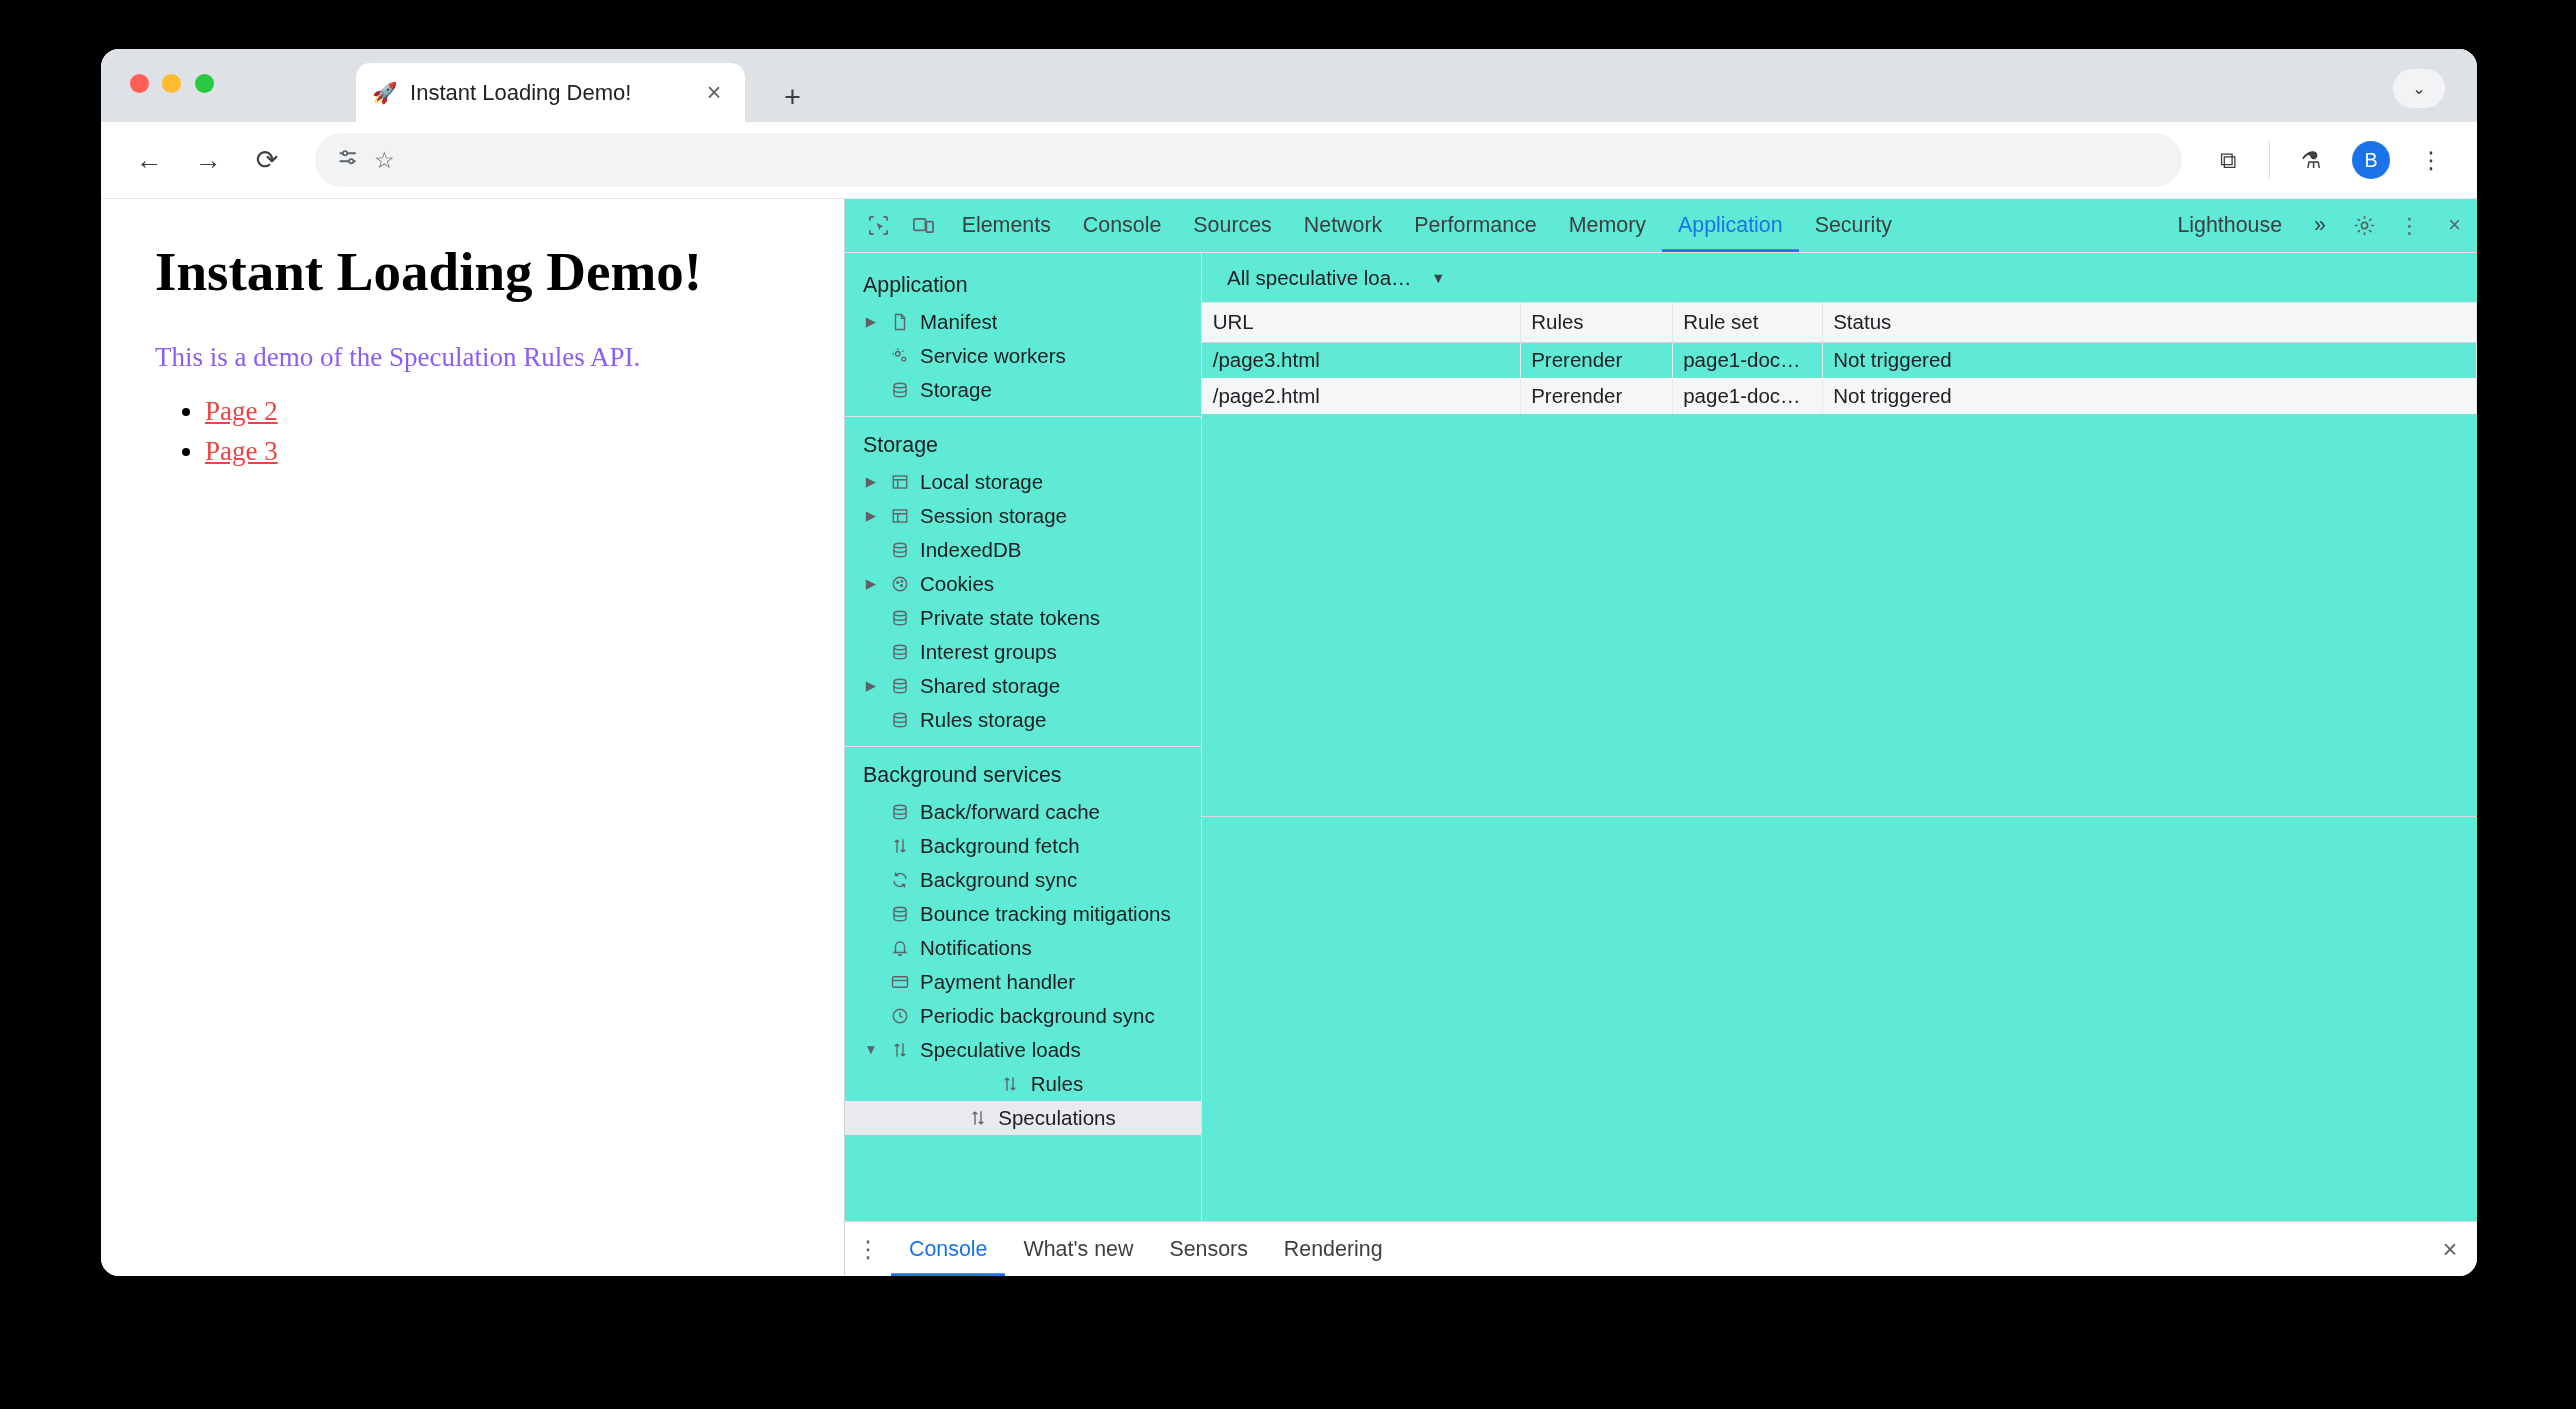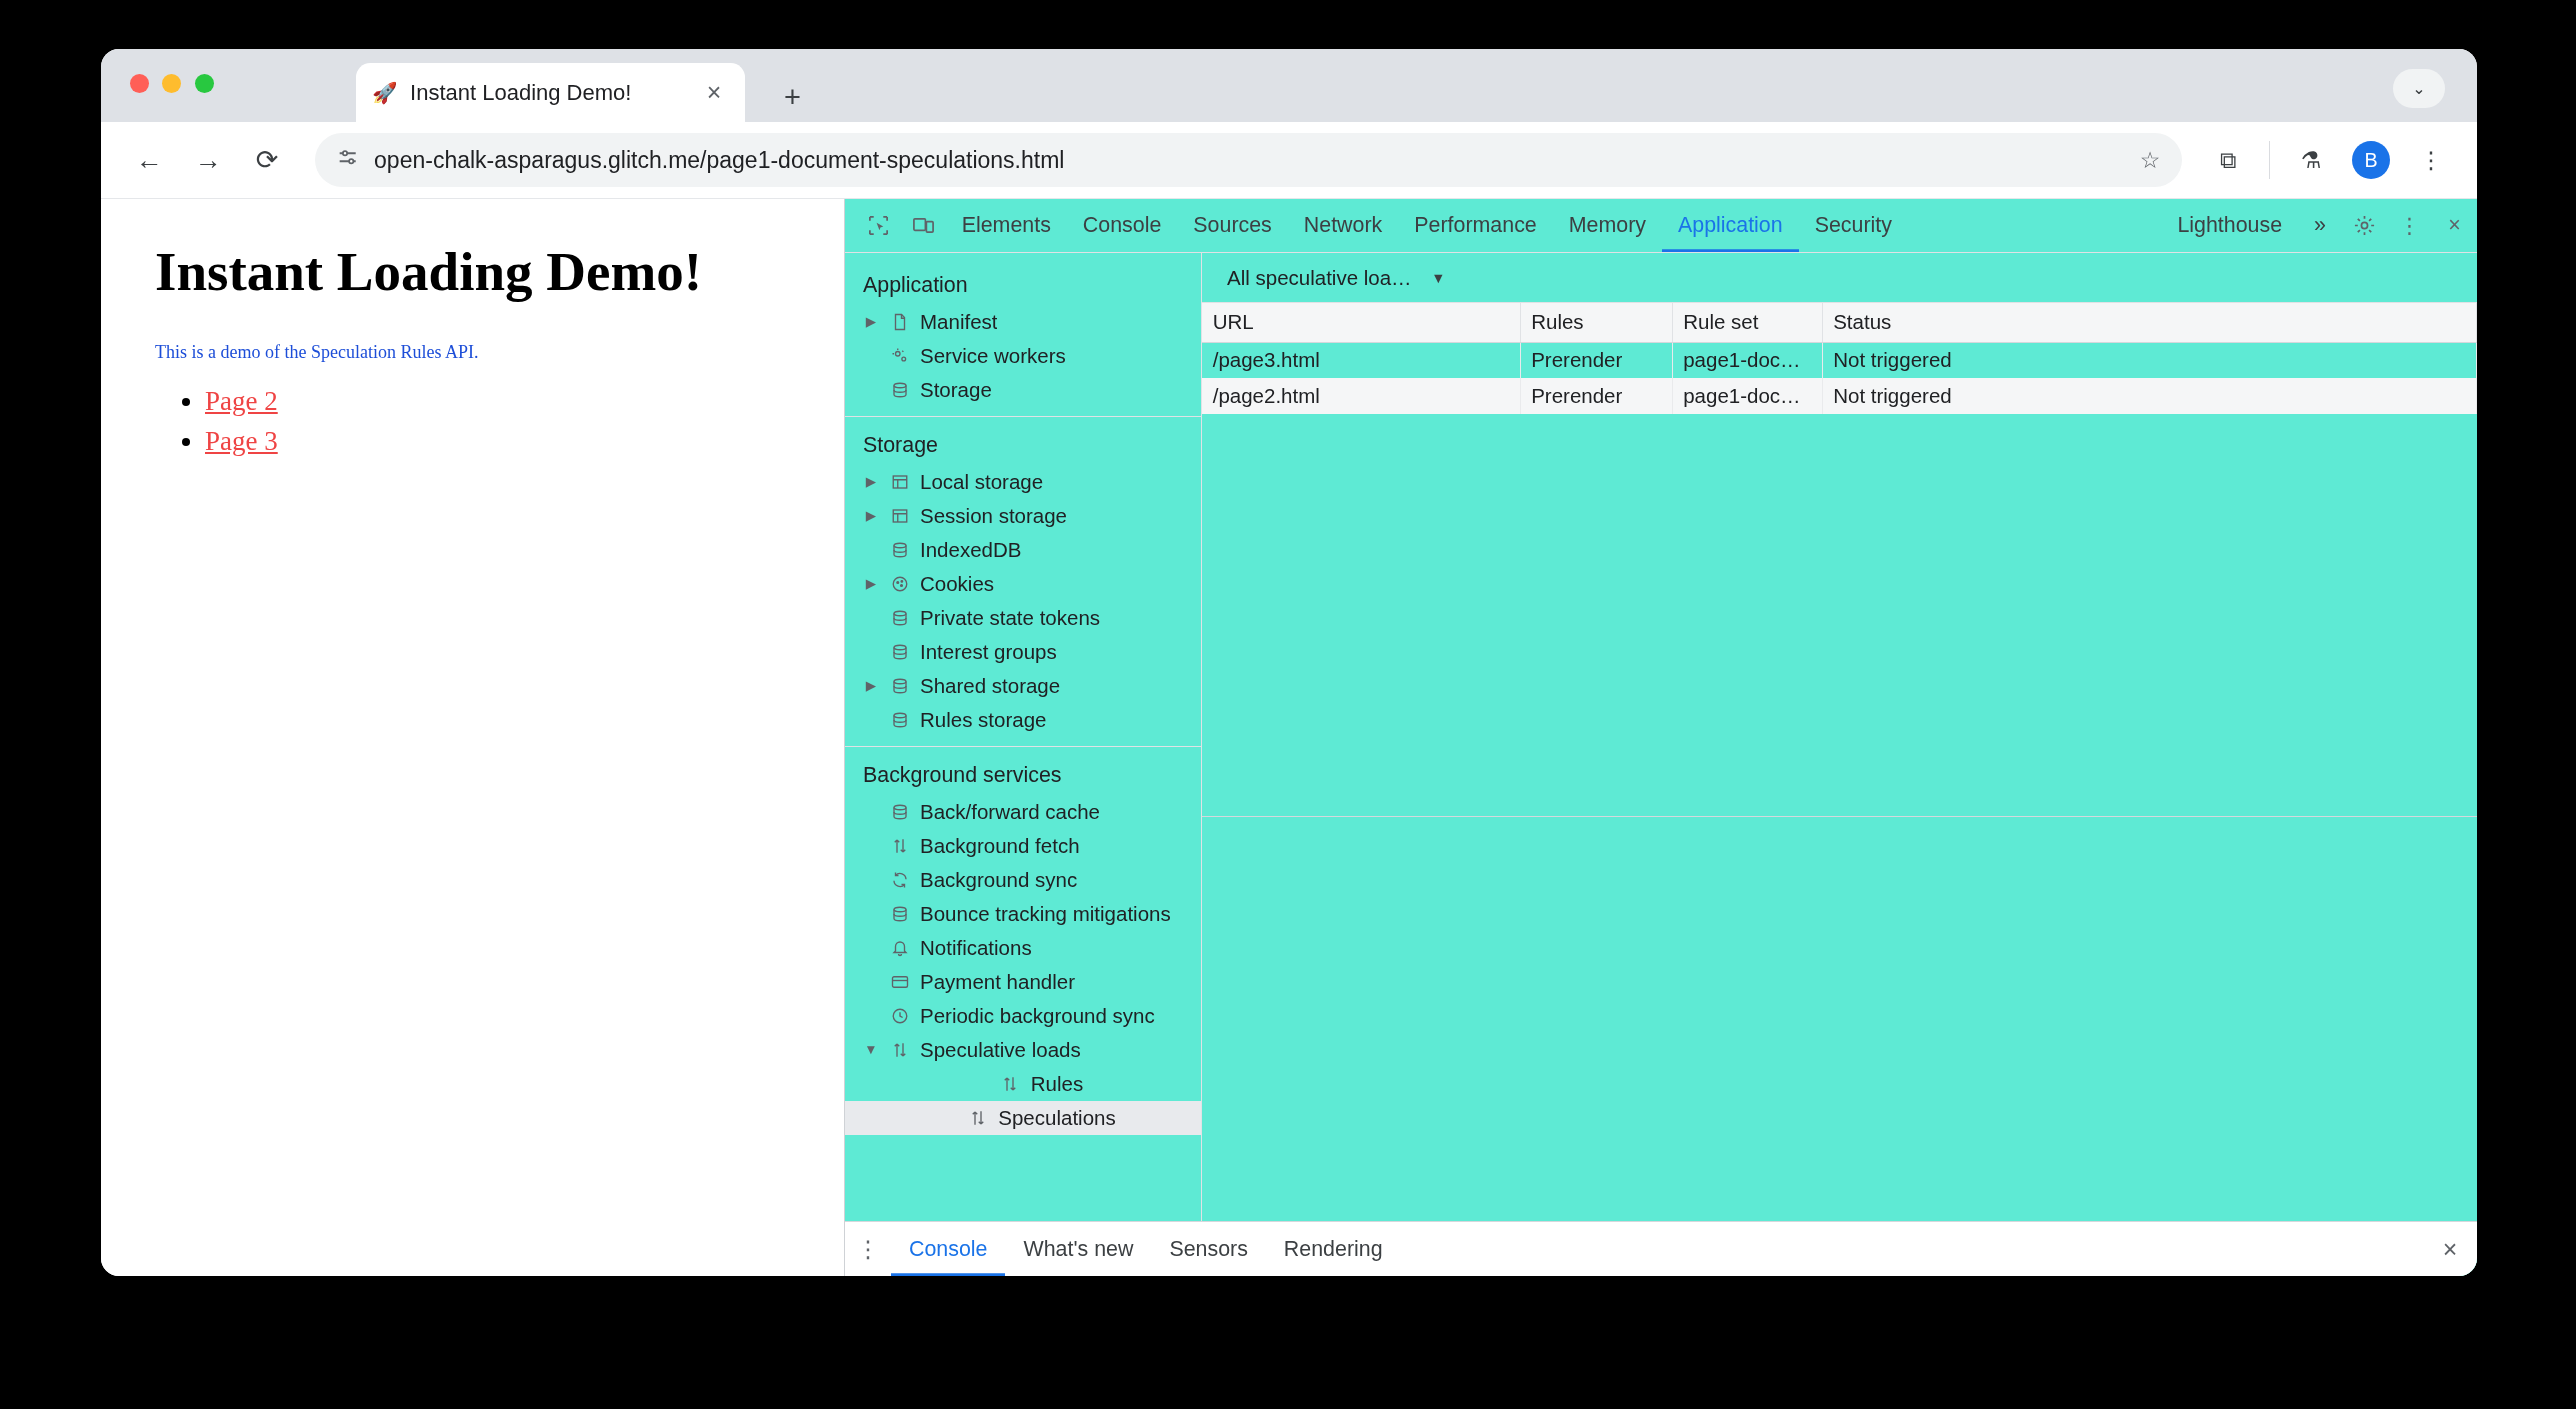--- a/index.html
+++ b/index.html
@@ -125,21 +125,21 @@
     overflow: hidden;
     flex: 0 0 743px;
   }
   #page h1 {
     font-family: "Liberation Serif", serif;
     font-size: 55px; font-weight: bold;
     margin: 0 0 39px 0; color: #000;
   }
   #page p {
     font-family: "Liberation Serif", serif;
-    font-size: 18px; margin: 0 0 23px 0; color: #1d4ed8;
+    font-size: 27px; margin: 0 0 23px 0; color: #8b5cf6;
   }
   #page ul { margin: 0; padding-left: 50px; }
   #page li {
     font-family: "Liberation Serif", serif;
     font-size: 27px; margin-bottom: 9px;
   }
   #page li a { color: #ef4444; text-decoration: underline; }
 
   
   #devtools {
@@ -320,21 +320,20 @@
 
     <div id="omnibox">
       <span class="siteicon">
         <svg width="21.4" height="21.4" viewBox="0 0 24 24" fill="none" stroke="#5f6368" stroke-width="2">
           <line x1="3" y1="7" x2="21" y2="7"></line>
             <circle cx="9" cy="7" r="2.4" fill="#fff"></circle>
           <line x1="3" y1="16" x2="21" y2="16"></line>
             <circle cx="16" cy="16" r="2.4" fill="#fff"></circle>
         </svg>
       </span>
-      <span class="urltext">open-chalk-asparagus.glitch.me/page1-document-speculations.html</span>
       <span class="star">☆</span>
     </div>
 
     <div class="tbicon">⧉</div>
     <div class="tbsep"></div>
     <div class="tbicon">⚗</div>
     <div id="avatar">B</div>
     <div class="tbicon">⋮</div>
   </div>
 

